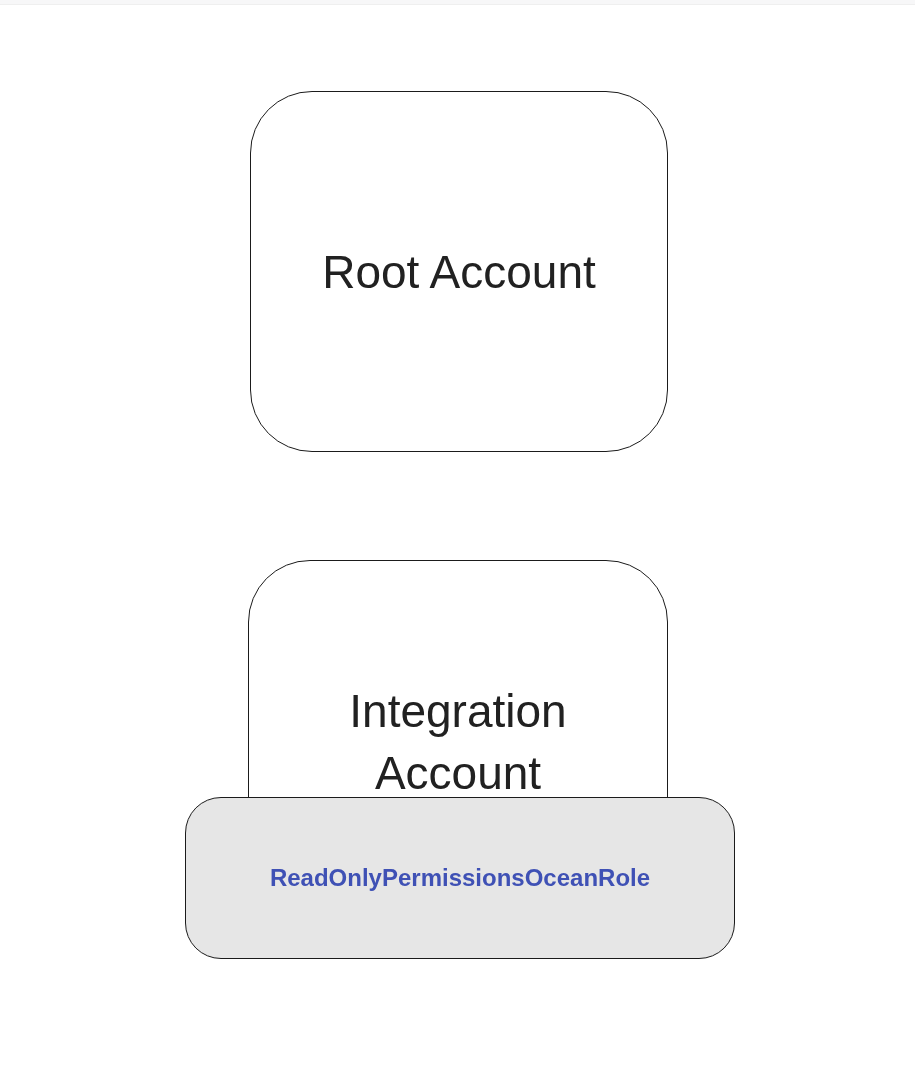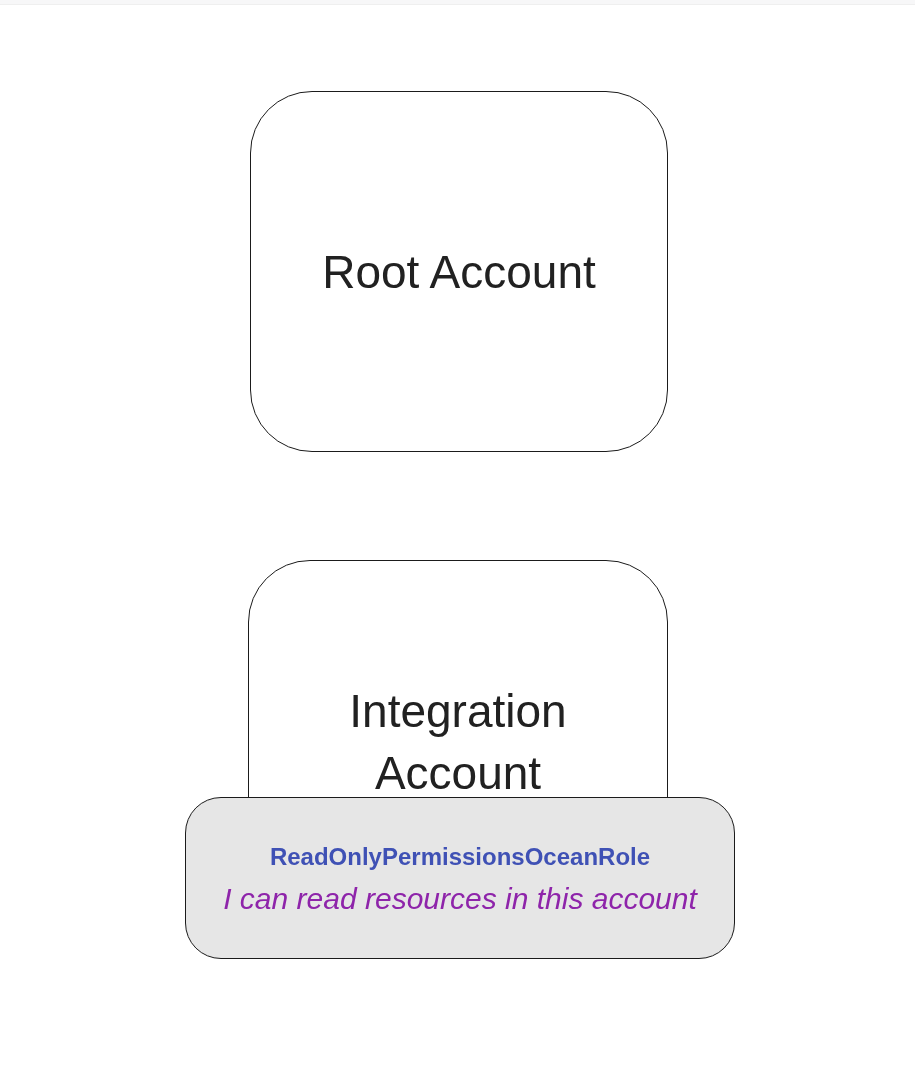--- a/index.html
+++ b/index.html
@@ -90,16 +90,15 @@
     <span class="node-label">Root Account</span>
   </div>
 
   <div class="node node-integration">
     <span class="node-label">Integration
 Account</span>
   </div>
 
   <div class="note">
     <div class="note-title">ReadOnlyPermissionsOceanRole</div>
-    <div class="note-subtitle">I can read resources in this account</div>
   </div>
 
 </div>
 
 </body></html>

